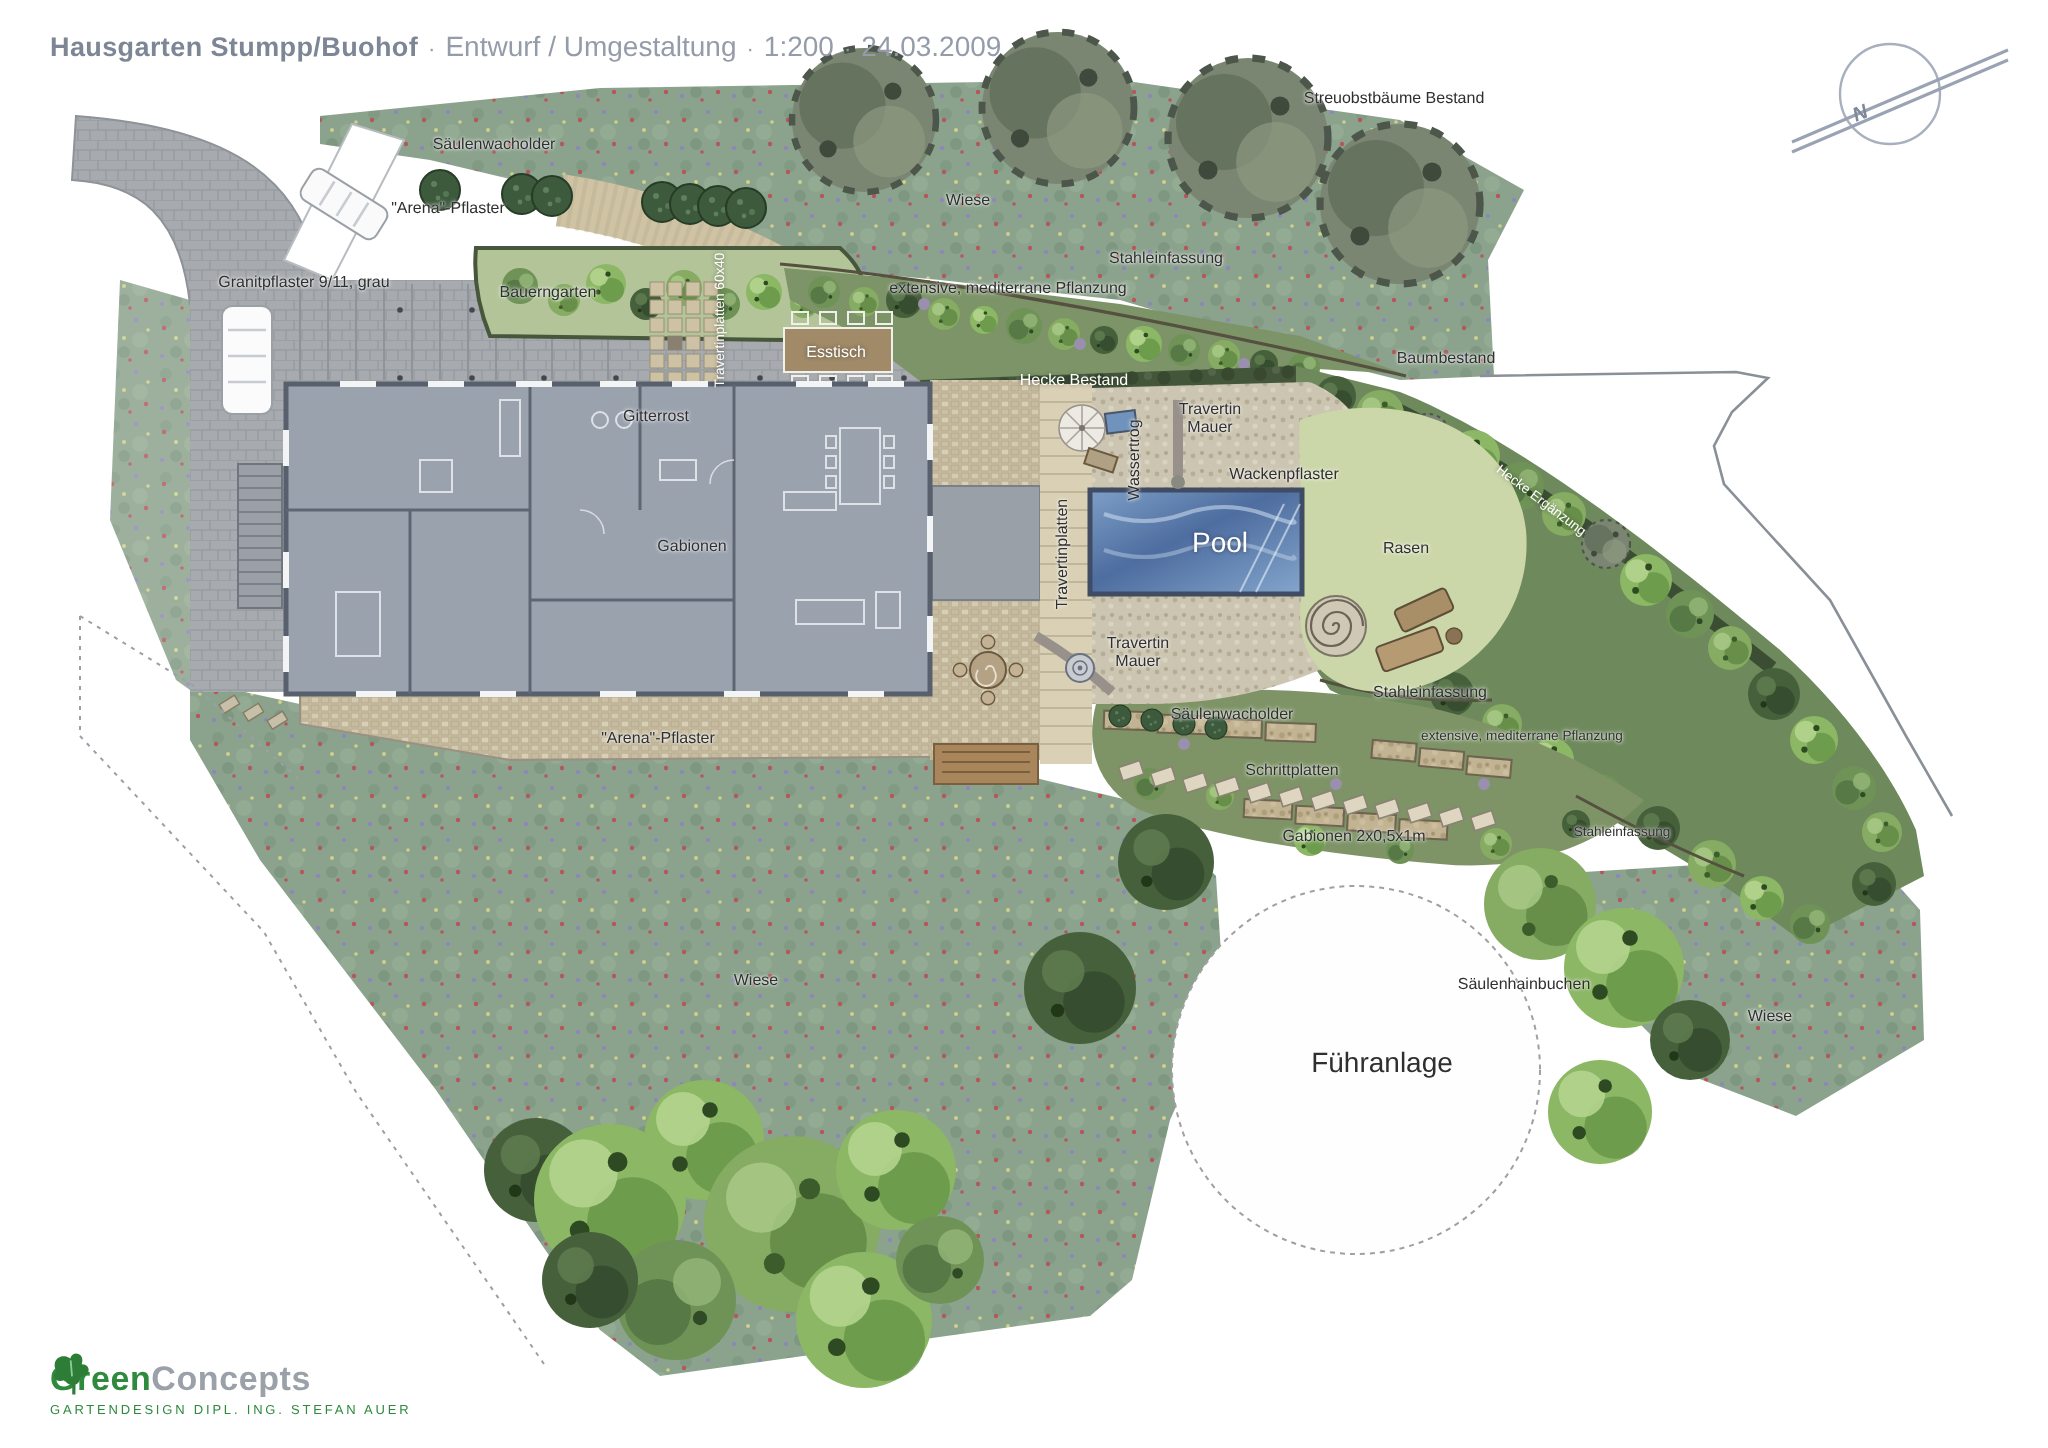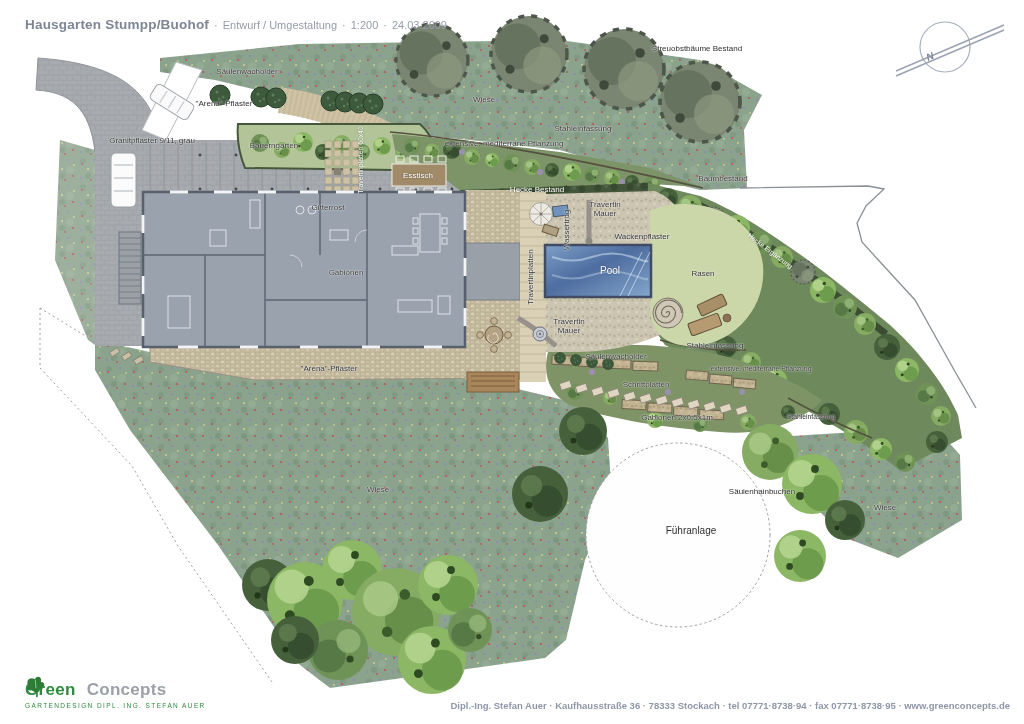--- a/index.html
+++ b/index.html
@@ -1,36 +1,36 @@
 <!DOCTYPE html>
 <html><head>
 <meta charset="utf-8">
 <style>
   html,body{margin:0;padding:0;background:#e8e8e8;}
   .page{position:relative;width:1024px;height:724px;background:#ffffff;overflow:hidden;
         font-family:"Liberation Sans", sans-serif;}
   
   .hdr{position:absolute;left:25px;top:15px;white-space:nowrap;}
   .hdr .t{font-size:13.5px;font-weight:bold;color:#7d8695;letter-spacing:.2px;}
-  .hdr .s{font-size:11px;color:#949caa;}
+  .hdr .s{font-size:14px;color:#949caa;}
   .hdr .sep{font-size:11px;color:#949caa;margin:0 5px;}
   
   .lbl{position:absolute;font-size:8px;color:#2f2f2f;white-space:pre;text-align:center;
        transform:translate(-50%,-50%);line-height:1.15;
        text-shadow:0 0 2px rgba(255,255,255,.95),0 0 1px rgba(255,255,255,.95);z-index:5;}
   .lbl.w{color:#fff;text-shadow:0 0 2px rgba(0,0,0,.45);}
   .lbl.v{transform:translate(-50%,-50%) rotate(-90deg);}
   .lbl.r37{transform:translate(-50%,-50%) rotate(37deg);}
   .lbl.s7{font-size:6.8px;}
-  .lbl.s9{font-size:10px;padding-left:24px;}
+  .lbl.s9{font-size:14px;padding-left:24px;}
   
   .logo{position:absolute;left:25px;top:676px;z-index:6;}
   .logo .row{display:flex;align-items:flex-end;height:24px;}
   .logo .g{font-size:17px;font-weight:bold;color:#2f8a3d;letter-spacing:.3px;}
-  .logo .c{font-size:17px;font-weight:bold;color:#9aa1a8;letter-spacing:.3px;margin-left:11px;}
+  .logo .c{font-size:17px;font-weight:bold;color:#9aa1a8;letter-spacing:.3px;}
   .logo .leaf{width:22px;height:24px;margin:0 1px -2px 1px;transform:rotate(-12deg);}
   .logo .tag{font-size:6.5px;color:#2f8a3d;letter-spacing:1.4px;margin-top:2px;}
   .addr{position:absolute;right:14px;top:700px;font-size:9.5px;font-weight:bold;
         color:#8e97a8;white-space:nowrap;z-index:6;}
   svg{position:absolute;left:0;top:0;}
   svg text{font-family:"Liberation Sans", sans-serif;}
 </style>
 </head>
 <body>
 
@@ -558,15 +558,14 @@
       <span class="g">Green</span>
       <svg class="leaf" viewBox="0 0 22 24">
         <path d="M11 3 C7 -1 1 2 3 8 C0 9 1 14 6 13 C7 17 13 18 14 13 C19 14 21 8 16 7 C19 2 13 -1 11 3 Z" fill="#2e7d36"></path>
         <path d="M11 12 L9 21" stroke="#2e7d36" stroke-width="1.6" fill="none"></path>
         <path d="M11 4 L10 12" stroke="#8fc99a" stroke-width="0.9" fill="none"></path>
       </svg>
       <span class="c">Concepts</span>
     </div>
     <div class="tag">GARTENDESIGN DIPL. ING. STEFAN AUER</div>
   </div>
-  <div class="addr">Dipl.-Ing. Stefan Auer · Kaufhausstraße 36 · 78333 Stockach · tel 07771·8738·94 · fax 07771·8738·95 · www.greenconcepts.de</div>
 
 </div>
 
 </body></html>

